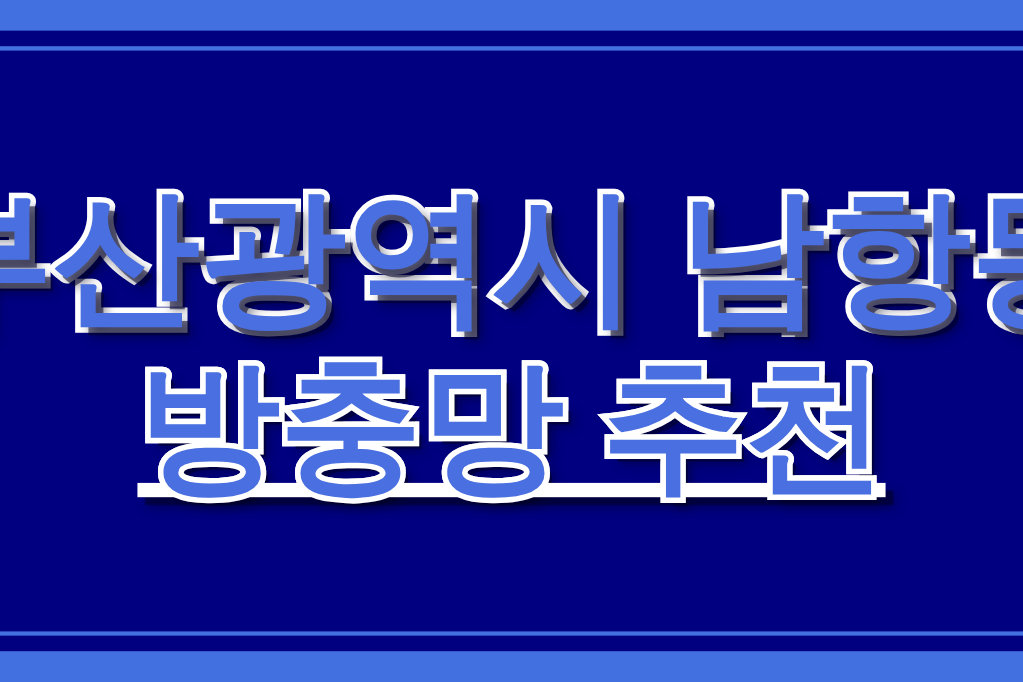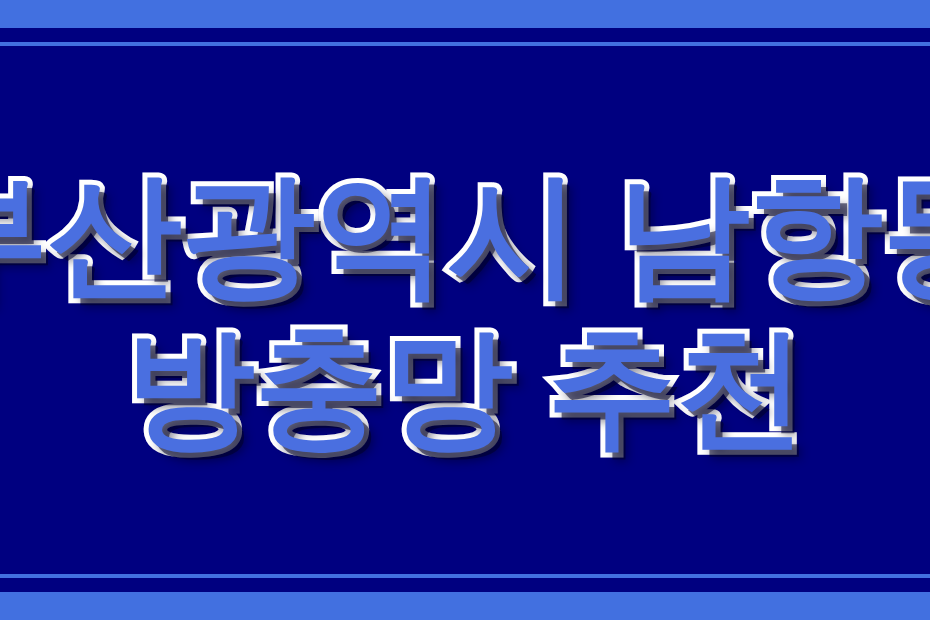--- a/index.html
+++ b/index.html
@@ -93,20 +93,21 @@
       9px 9px 10px rgba(0, 0, 30, 0.45);
   }
 
   .headline-line-1 {
     font-size: 134px;
     
   }
 
   .headline-line-2 {
     font-size: 130px;
+    text-decoration: underline;
   }
 </style>
 </head>
 <body>
 
 <div class="canvas">
 
   <div class="band band-top-accent"></div>
   <div class="band band-top-gap"></div>
   <div class="band band-top-rule"></div>

